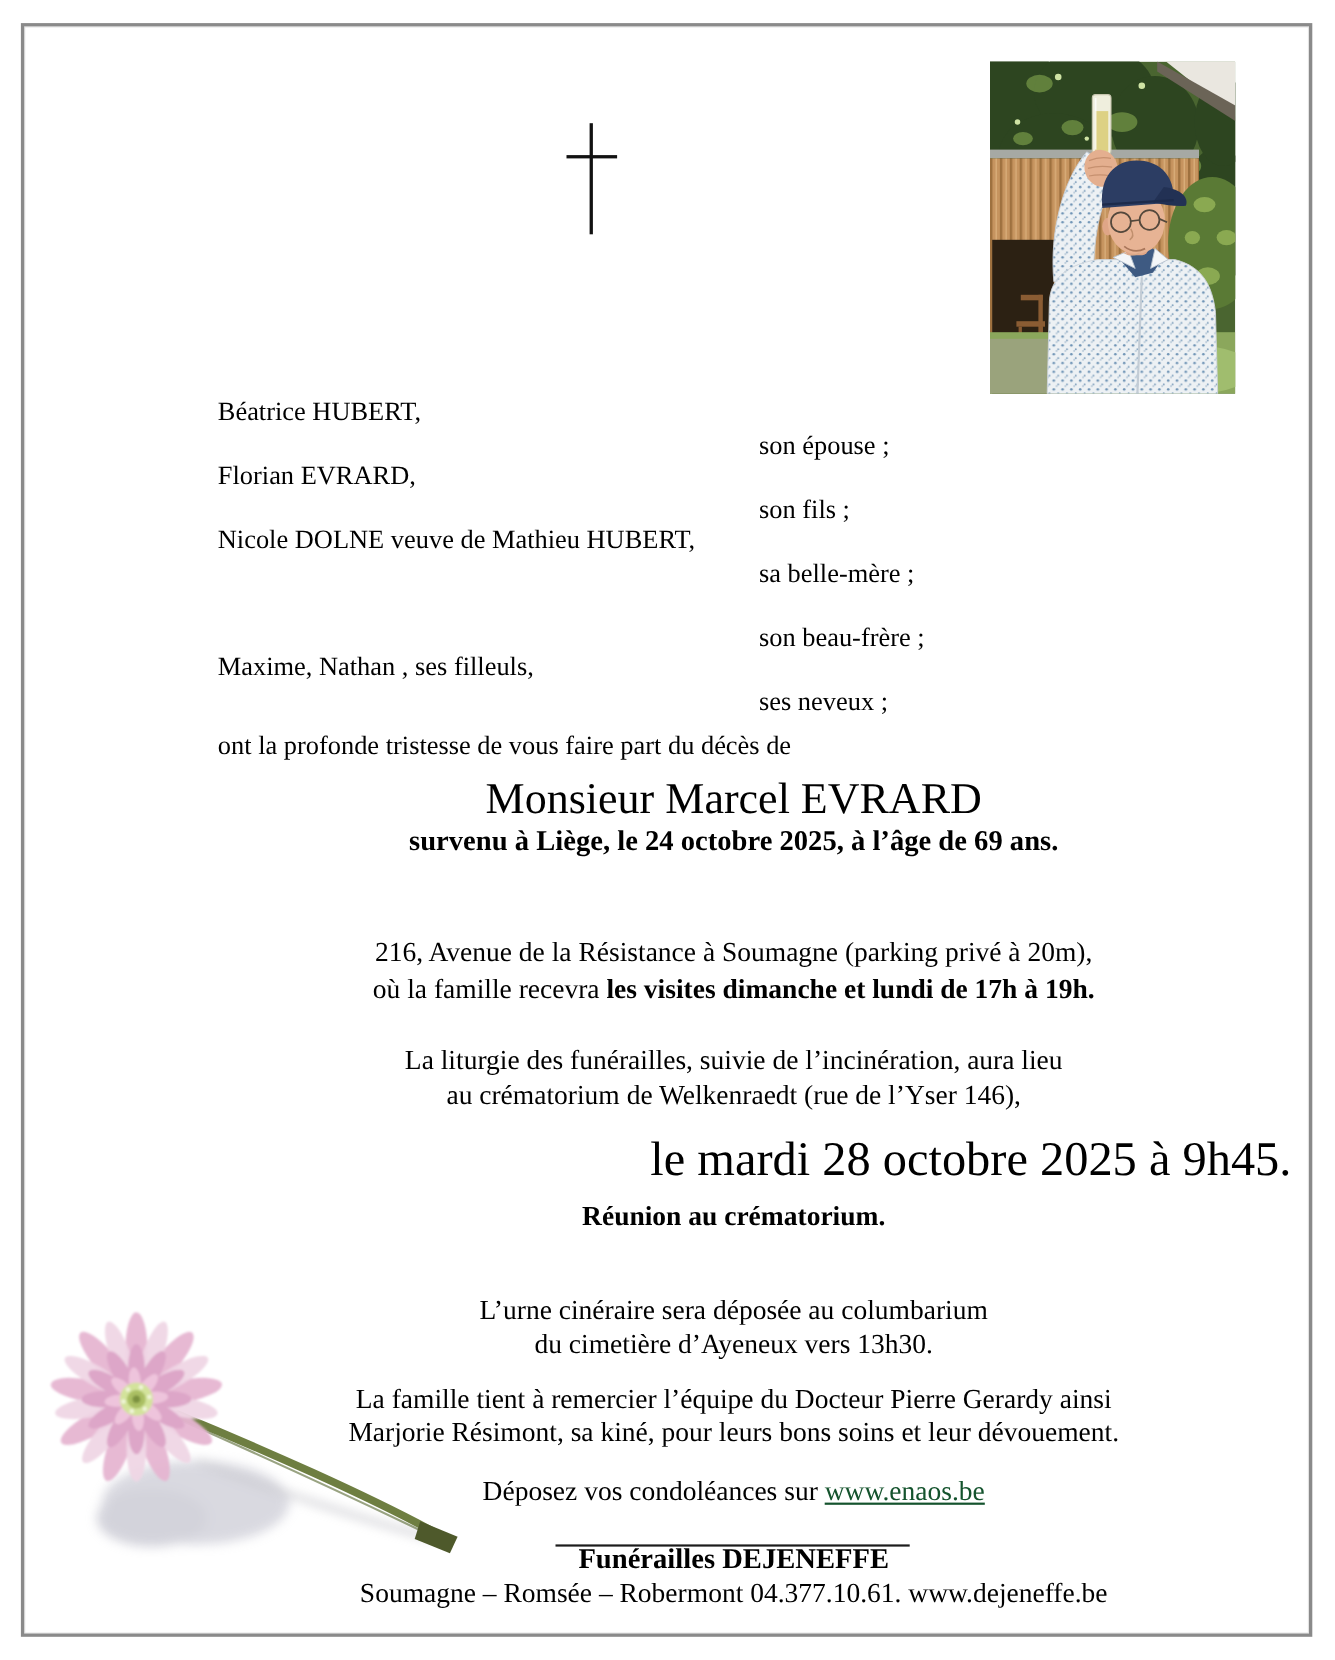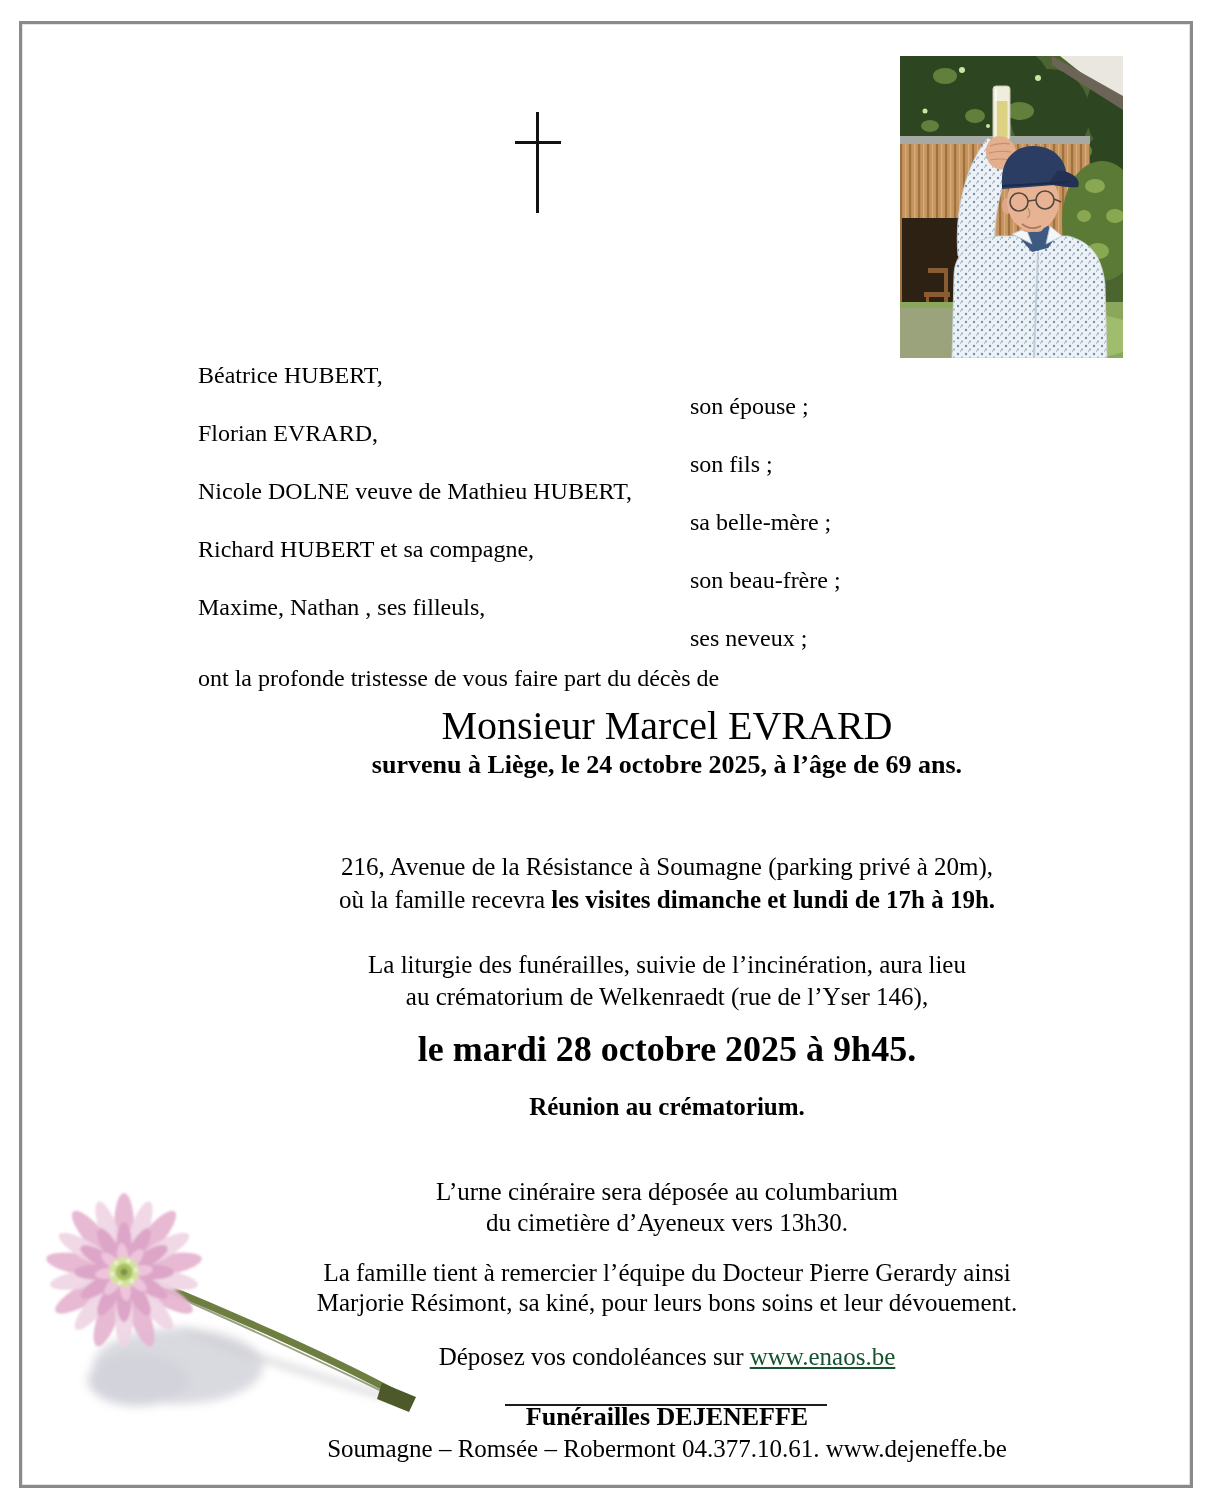--- a/index.html
+++ b/index.html
@@ -8,21 +8,21 @@
   .frame{position:absolute;left:19px;top:21px;width:1168px;height:1461px;
          border:3px solid #8a8a8a;box-shadow:inset 0 0 0 1px #e3e3e3;}
   .ln{position:absolute;white-space:nowrap;font-size:24px;line-height:1.18;}
   .name{left:198px;}
   .rel{left:690px;}
   .center{left:160px;width:1014px;text-align:center;font-size:25px;}
   .b{font-weight:bold;}
   .it{}
   .title{font-size:40px;font-weight:normal;}
   .subtitle{font-size:26px;font-weight:bold;text-align:center;}
-  .bigdate{font-size:36px;font-weight:bold;}
+  .bigdate{font-size:44px;font-weight:normal;text-align:right;}
   .crossbar{position:absolute;background:#121212;}
   .sep{position:absolute;left:505px;top:1404px;width:322px;height:0;
        border-top:2px solid #1c1c1c;}
   a.link{color:#14532d;text-decoration:underline;cursor:pointer;}
   .photo{position:absolute;left:900px;top:56px;width:223px;height:302px;}
   .flower{position:absolute;left:20px;top:1128px;width:420px;height:300px;}
 </style>
 </head>
 <body>
 
@@ -136,21 +136,20 @@
     <path d="M158,114 C174,116 181,124 178,131 C170,132 158,130 148,128 Z" fill="#223154"></path>
     <path d="M102,130 L167,126" stroke="#1d2b4b" stroke-width="2" fill="none"></path>
   </svg>
 
   <div class="ln name" style="top:361px">Béatrice HUBERT,</div>
   <div class="ln rel" style="top:392px">son épouse ;</div>
   <div class="ln name" style="top:419px">Florian EVRARD,</div>
   <div class="ln rel" style="top:450px">son fils ;</div>
   <div class="ln name" style="top:477px">Nicole DOLNE veuve de Mathieu HUBERT,</div>
   <div class="ln rel" style="top:508px">sa belle-mère ;</div>
-  <div class="ln name" style="top:535px">Richard HUBERT et sa compagne,</div>
   <div class="ln rel" style="top:566px">son beau-frère ;</div>
   <div class="ln name" style="top:593px">Maxime, Nathan , ses filleuls,</div>
   <div class="ln rel" style="top:624px">ses neveux ;</div>
   <div class="ln name" style="top:664px">ont la profonde tristesse de vous faire part du décès de</div>
 
   <div class="ln center title" style="top:702px">Monsieur Marcel EVRARD</div>
   <div class="ln center subtitle" style="top:750px">survenu à Liège, le 24 octobre 2025, à l’âge de 69 ans.</div>
 
   <div class="ln center" style="top:852px">216, Avenue de la Résistance à Soumagne (parking privé à 20m),</div>
   <div class="ln center" style="top:885px"><span>où la famille recevra </span><span class="b">les visites dimanche et lundi de 17h à 19h.</span></div>

